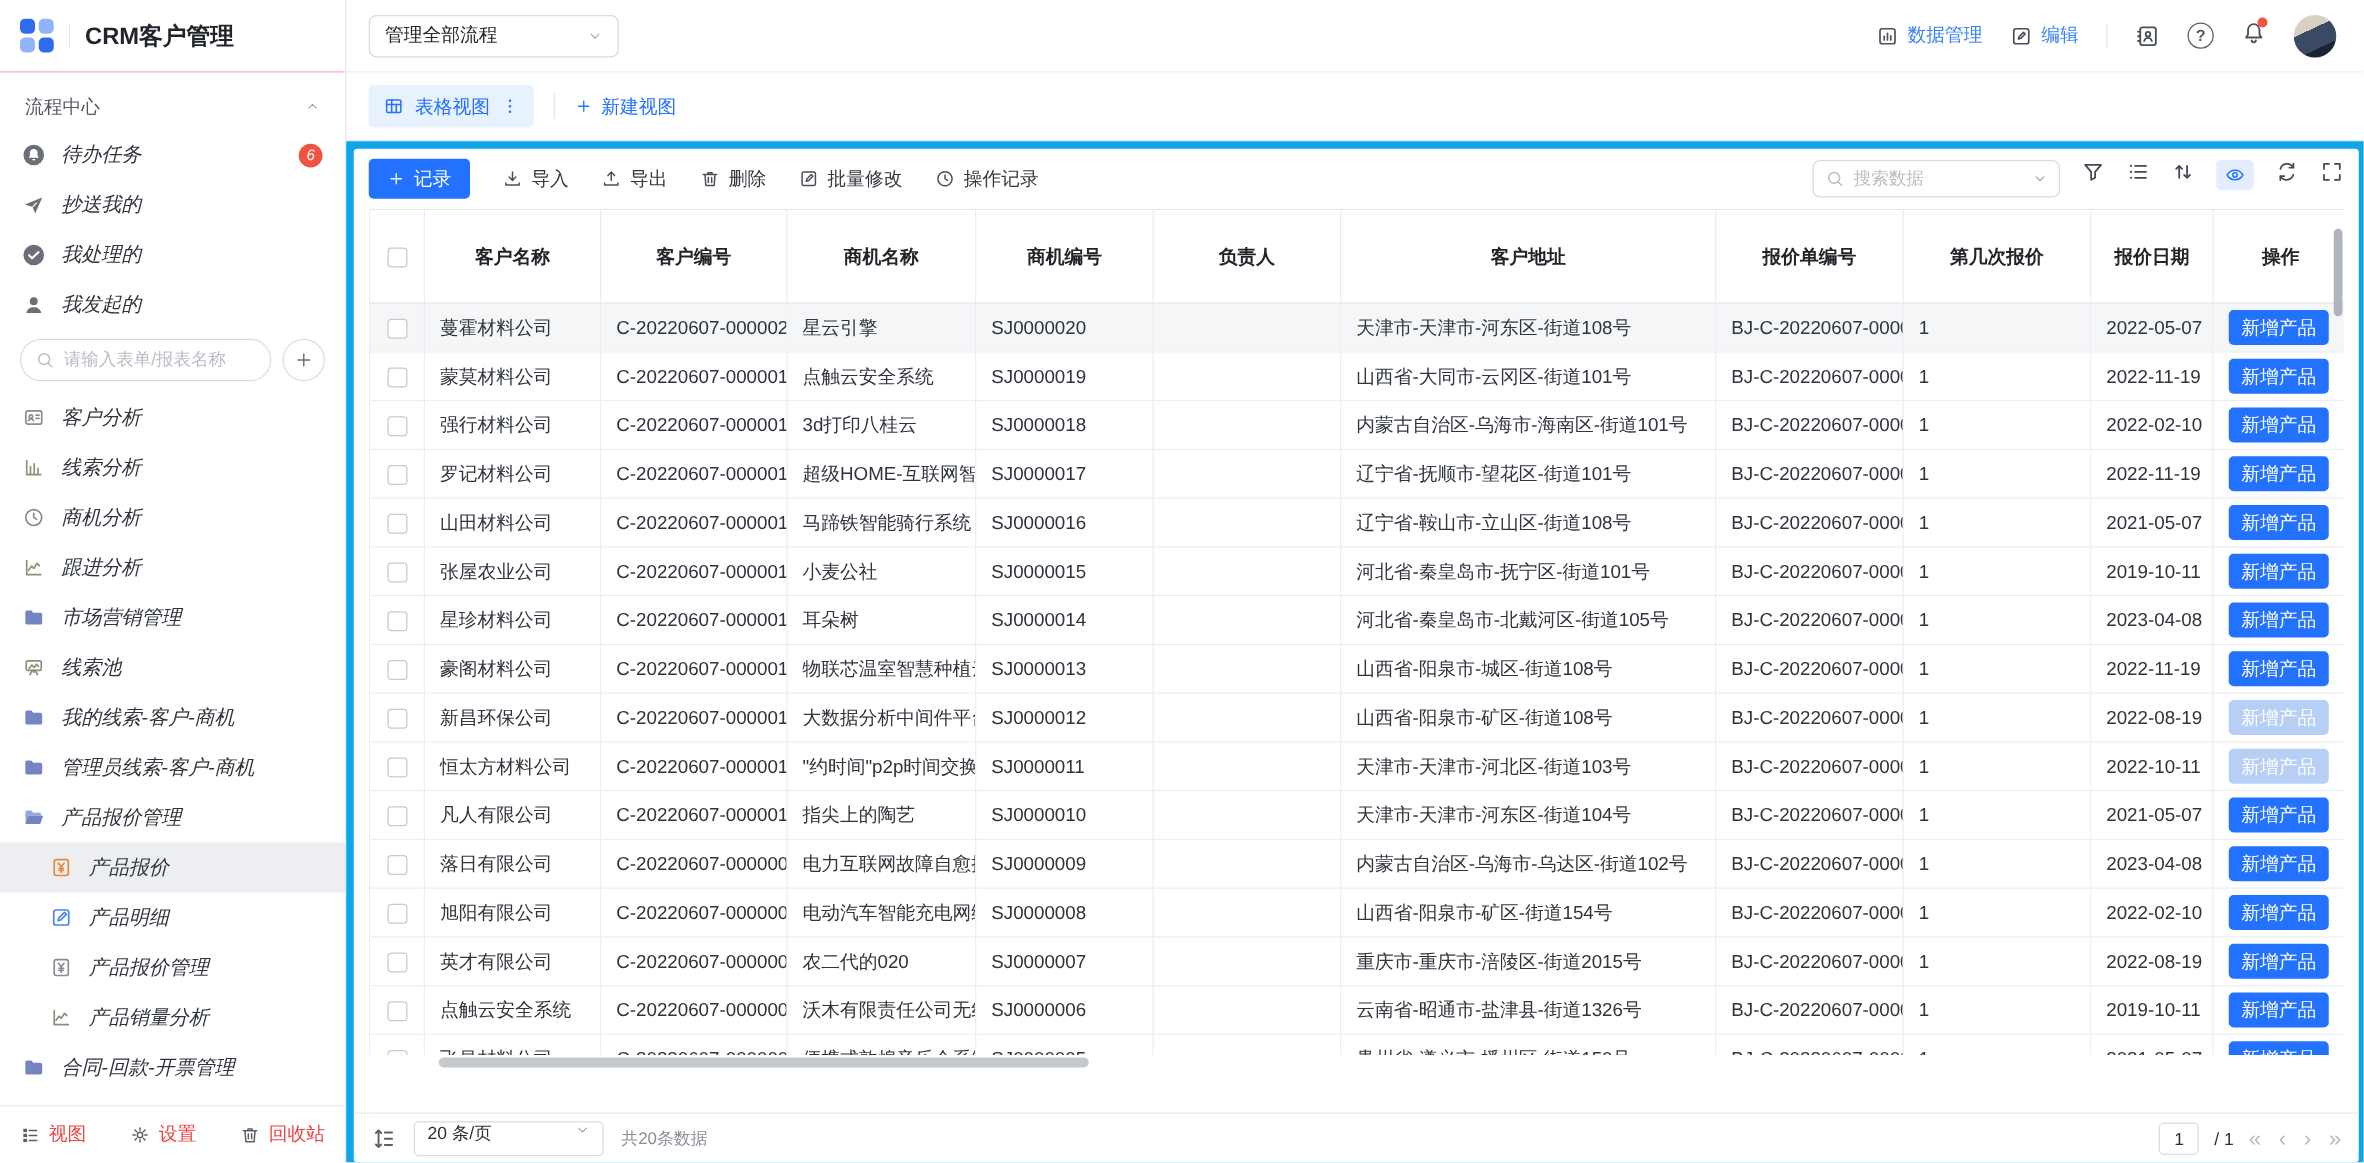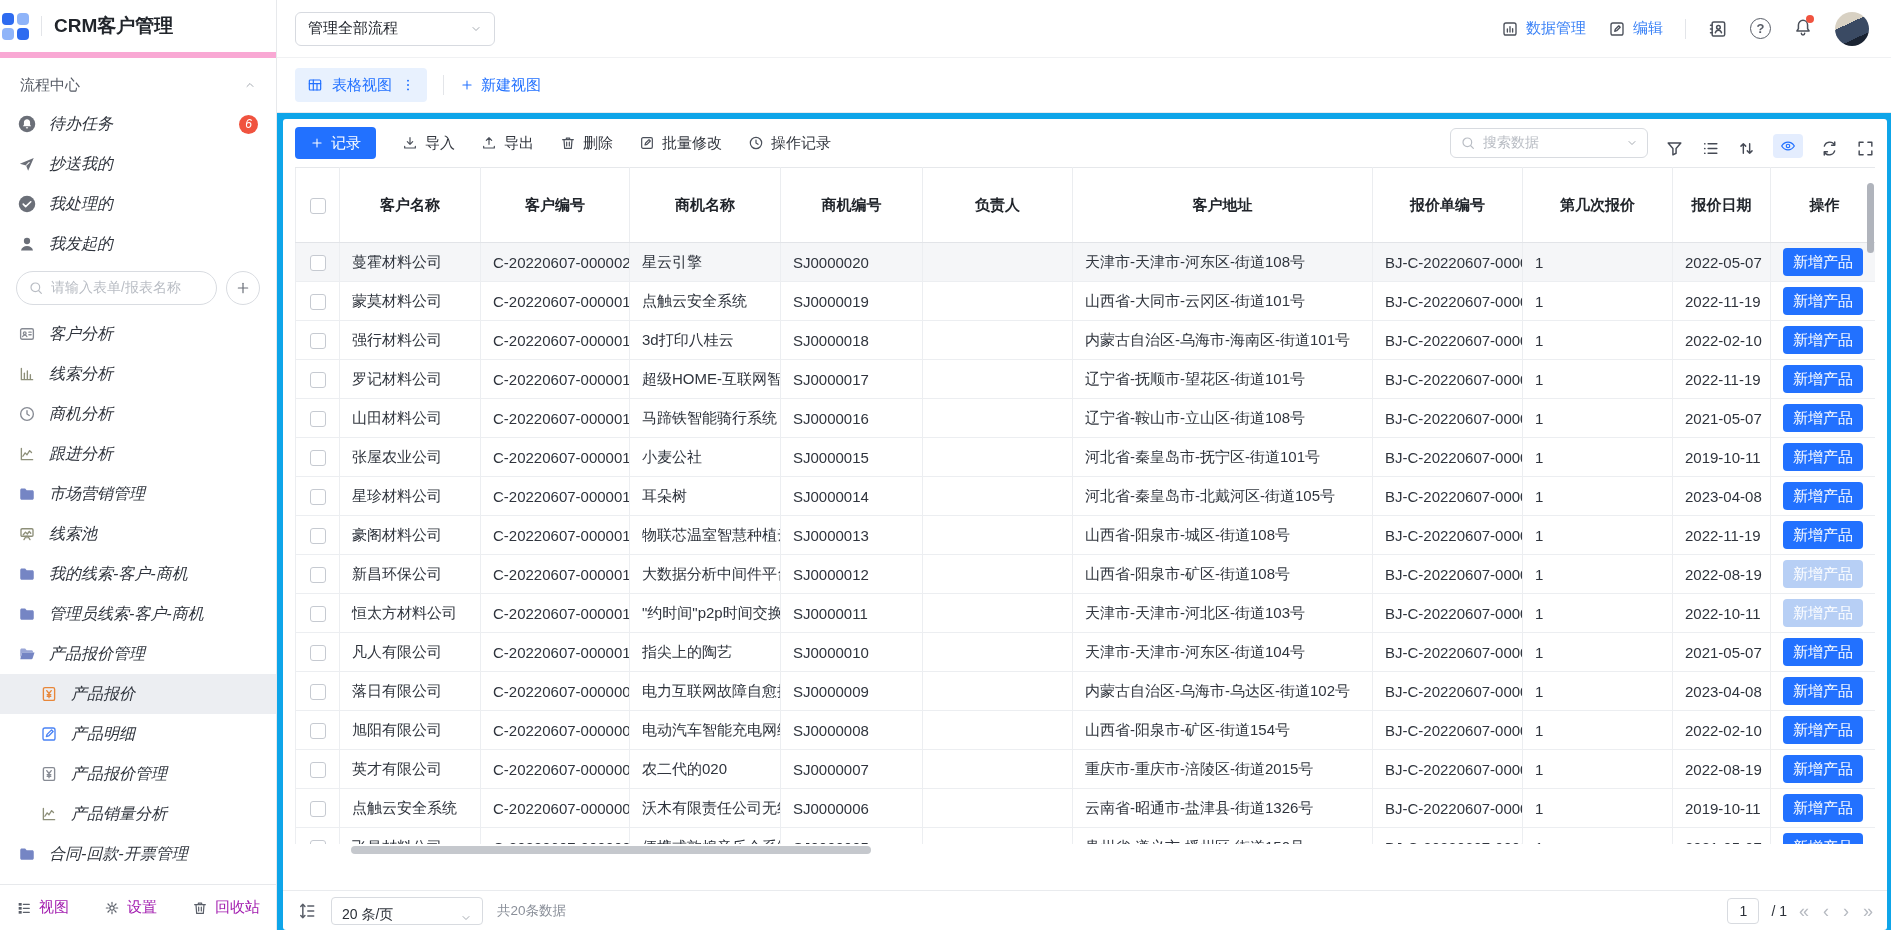--- a/index.html
+++ b/index.html
@@ -2,38 +2,38 @@
 <html><head>
 <meta charset="utf-8">
 <style>
   * { box-sizing: border-box; margin: 0; padding: 0; }
   html,body { width:1891px; height:930px; overflow:hidden; }
   body { font-family:"Liberation Sans", sans-serif; background:#fff; color:#2f343d; }
   .app { display:flex; width:100%; height:100%; }
 
   
   .sidebar { width:277px; flex:none; border-right:1px solid #e7e9ec; display:flex; flex-direction:column; background:#fff; }
-  .logo-row { height:58px; flex:none; display:flex; align-items:center; padding-left:2px; border-bottom:6px solid #f9a8d4; }
+  .logo-row { height:58px; flex:none; display:flex; align-items:center; padding-left:16px; border-bottom:1px solid #f9a8d4; }
   .logo { width:27px; height:27px; display:grid; grid-template-columns:12px 12px; grid-template-rows:12px 12px; gap:3px; }
   .logo i { border-radius:4px; }
   .logo i:nth-child(1){background:#2e6bf0;} .logo i:nth-child(2){background:#8fb4f9;}
   .logo i:nth-child(3){background:#8fb4f9;} .logo i:nth-child(4){background:#2e6bf0;}
   .logo-div { width:1px; height:20px; background:#e3e5e9; margin:0 12px; }
   .app-title { font-size:19px; font-weight:700; color:#21252b; }
   .side-scroll { flex:1; overflow:hidden; padding-top:8px; }
   .section-row { height:38px; display:flex; align-items:center; justify-content:space-between; padding:0 20px 0 20px; font-size:15px; color:#555a64; }
   .side-item { height:40px; display:flex; align-items:center; gap:13px; padding:0 18px; font-size:16px; color:#2f343d; cursor:pointer;font-style:italic; }
   .side-item.sel { background:#eceef2; }
   .side-item.indent { padding-left:40px; }
   .badge { margin-left:auto; background:#f0533f; color:#fff; font-size:12px; min-width:19px; height:19px; line-height:19px; border-radius:10px; text-align:center; padding:0 5px; }
   .search-row { display:flex; align-items:center; gap:9px; padding:7px 16px 9px 16px; }
   .search-box { flex:1; height:34px; border:1px solid #d9dce1; border-radius:17px; display:flex; align-items:center; gap:7px; padding:0 11px; color:#b9bdc4; font-size:14px; }
   .plus-btn { width:34px; height:34px; flex:none; border:1px solid #d9dce1; border-radius:50%; display:flex; align-items:center; justify-content:center; color:#6a6f78; }
   .side-footer { height:46px; flex:none; border-top:1px solid #e7e9ec; display:flex; align-items:center; justify-content:space-between; padding:0 16px; }
-  .foot-item { display:flex; align-items:center; gap:7px; font-size:15px; color:#a21caf; cursor:pointer; }
+  .foot-item { display:flex; align-items:center; gap:7px; font-size:15px; color:#ef4444; cursor:pointer; }
 
   .ic { display:inline-flex; flex:none; }
   .ic svg { width:100%; height:100%; }
   .i18 { width:18px; height:18px; } .i16 { width:16px; height:16px; }
   .i20 { width:20px; height:20px; } .i14 { width:14px; height:14px; } .i12 { width:12px; height:12px; }
   .t-gray { color:#878b94; } .t-olive { color:#8d8f79; } .t-slate { color:#7585c4; }
   .t-orange { color:#e8873a; } .t-blue { color:#4a83f5; } .t-dim { color:#9ba0a8; }
 
   
   .main { flex:1; display:flex; flex-direction:column; min-width:0; }
@@ -53,21 +53,21 @@
   .view-tab { background:#e8f1fe; color:#2271ff; height:34px; border-radius:4px; display:flex; align-items:center; gap:9px; padding:0 12px; font-size:15px; cursor:pointer; }
   .new-view { color:#2271ff; display:flex; align-items:center; gap:7px; font-size:15px; cursor:pointer; }
 
   .content { flex:1; background:#0ea5e9; padding:6px 4px 0 6px; min-height:0; }
   .card { background:#fff; height:100%; display:flex; flex-direction:column; border-radius:3px; }
 
   .toolbar { height:48px; flex:none; display:flex; align-items:center; gap:26px; padding:0 12px; }
   .btn-primary { background:#2271ff; color:#fff; border:none; height:32px; border-radius:4px; display:flex; align-items:center; gap:7px; padding:0 15px; font-size:15px; cursor:pointer; font-family:inherit; }
   .tool-btn { display:flex; align-items:center; gap:7px; font-size:15px; color:#33373f; cursor:pointer; }
   .tool-btn .ic { color:#4b505a; }
-  .toolbar-right { margin-left:auto; display:flex; align-items:flex-end; gap:17px; }
+  .toolbar-right { margin-left:auto; display:flex; align-items:flex-start; gap:17px; }
   .search2 { width:198px; height:30px; border:1px solid #d8dbe0; border-radius:6px; display:flex; align-items:center; gap:7px; padding:0 9px; color:#b9bdc4; font-size:14px; cursor:text; }
   .search2 .chev { margin-left:auto; color:#9ba0a8; }
   .ticon { width:19px; height:19px; color:#454a55; cursor:pointer; }
   .eye-wrap { width:30px; height:24px; background:#e4edfe; border-radius:4px; display:flex; align-items:center; justify-content:center; color:#2271ff; cursor:pointer; }
 
   .tablewrap { margin:0 12px; height:677px; overflow:hidden; position:relative; flex:none; }
   table { border-collapse:collapse; table-layout:fixed; width:1583px; }
   th { height:75px; text-align:center; vertical-align:middle; padding:0 12px; font-size:15px; font-weight:700; color:#21252b; background:#fff;
        border:1px solid #ebedf0; border-top:1px solid #e6e8eb; border-bottom:1px solid #e2e4e8; white-space:nowrap; overflow:hidden; }
   td { height:39px; padding:0 12px; font-size:15px; color:#2f343d; border:1px solid #eceef1; white-space:nowrap; overflow:hidden; background:#fff; }
@@ -75,21 +75,21 @@
   .cbx { width:16px; height:16px; border:1.5px solid #c6cad1; border-radius:3px; background:#fff; display:inline-block; vertical-align:middle; cursor:pointer; }
   .cb-cell { text-align:center; padding:0; }
   .action-btn { height:28px; padding:0 10px; background:#2271ff; color:#fff; border:none; border-radius:4px; font-size:15px; cursor:pointer; font-family:inherit; }
   .action-btn.dis { background:#b7cff5; cursor:default; }
   .vthumb { position:absolute; right:1px; top:16px; width:7px; height:70px; background:#b0b4bc; border-radius:4px; }
   .hscroll { height:12px; margin:0 12px; position:relative; flex:none; }
   .hthumb { position:absolute; left:56px; top:2px; width:520px; height:8px; background:#c5c8cd; border-radius:4px; }
 
   .spacer { flex:1; }
   .pager { height:40px; flex:none; border-top:1px solid #e9ebee; display:flex; align-items:center; gap:14px; padding:0 14px; }
-  .size-select { width:152px; height:28px; border:1px solid #d8dbe0; border-radius:4px; display:flex; align-items:flex-end; justify-content:space-between; padding:0 10px; font-size:14px; color:#2b3038; cursor:pointer; }
+  .size-select { width:152px; height:28px; border:1px solid #d8dbe0; border-radius:4px; display:flex; align-items:flex-start; justify-content:space-between; padding:0 10px; font-size:14px; color:#2b3038; cursor:pointer; }
   .total-txt { font-size:13.5px; color:#8a8f99; }
   .pager-right { margin-left:auto; display:flex; align-items:center; gap:12px; }
   .page-box { width:32px; height:26px; border:1px solid #d8dbe0; border-radius:4px; display:flex; align-items:center; justify-content:center; font-size:14px; color:#2b3038; }
   .page-total { font-size:14px; color:#2b3038; }
   .nav-g { display:flex; align-items:center; gap:14px; color:#b6bac1; font-size:18px; }
   .nav-g span { cursor:pointer; line-height:1; }
 </style>
 </head>
 <body>
 

